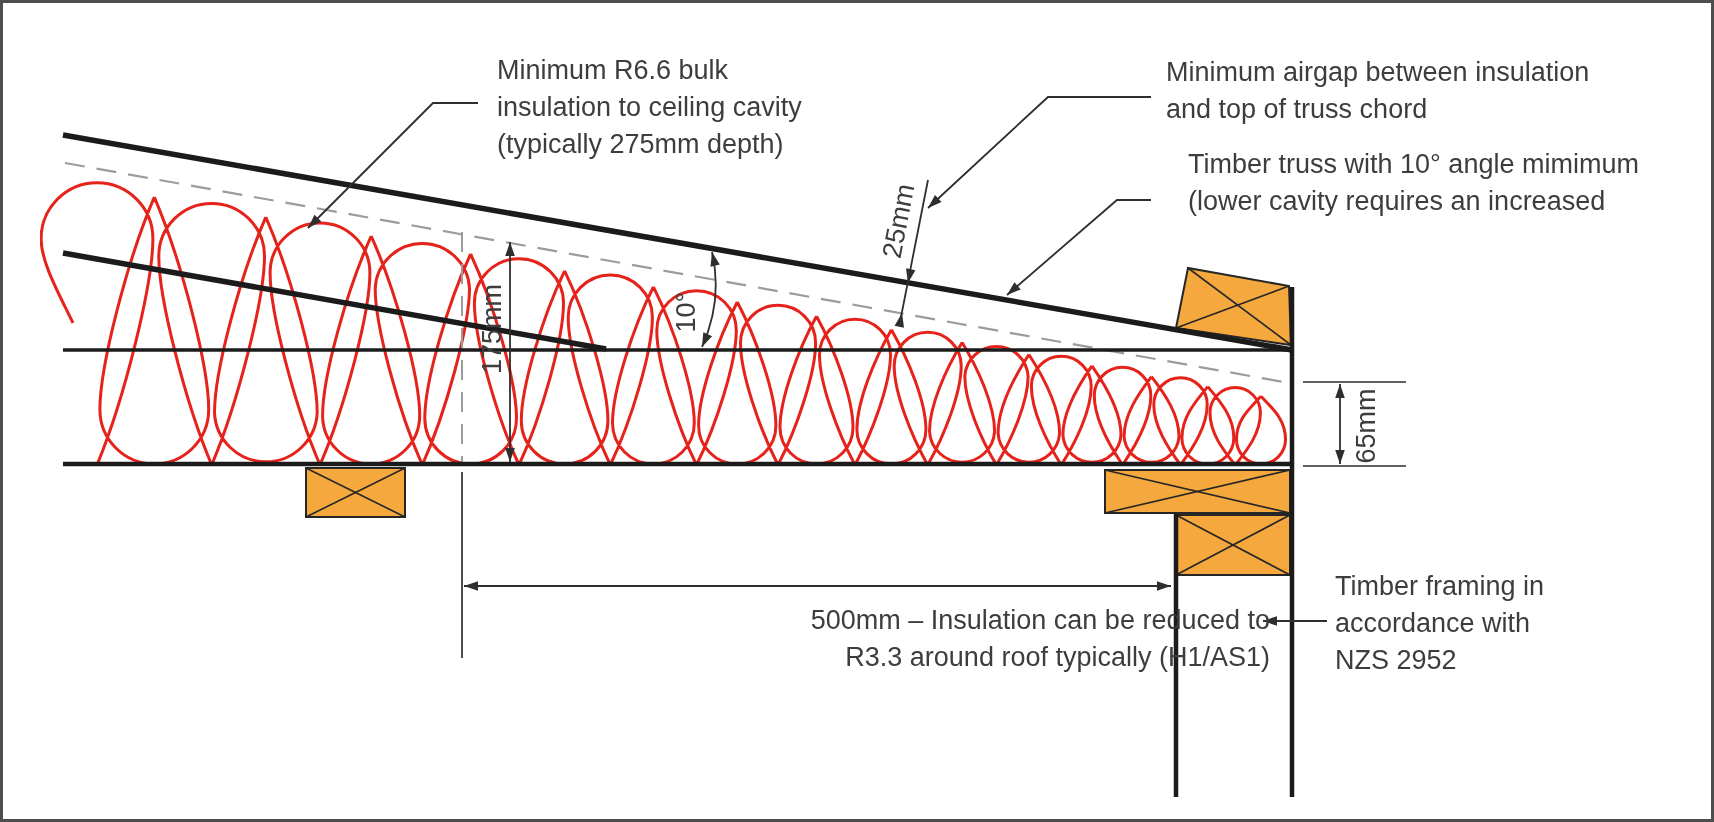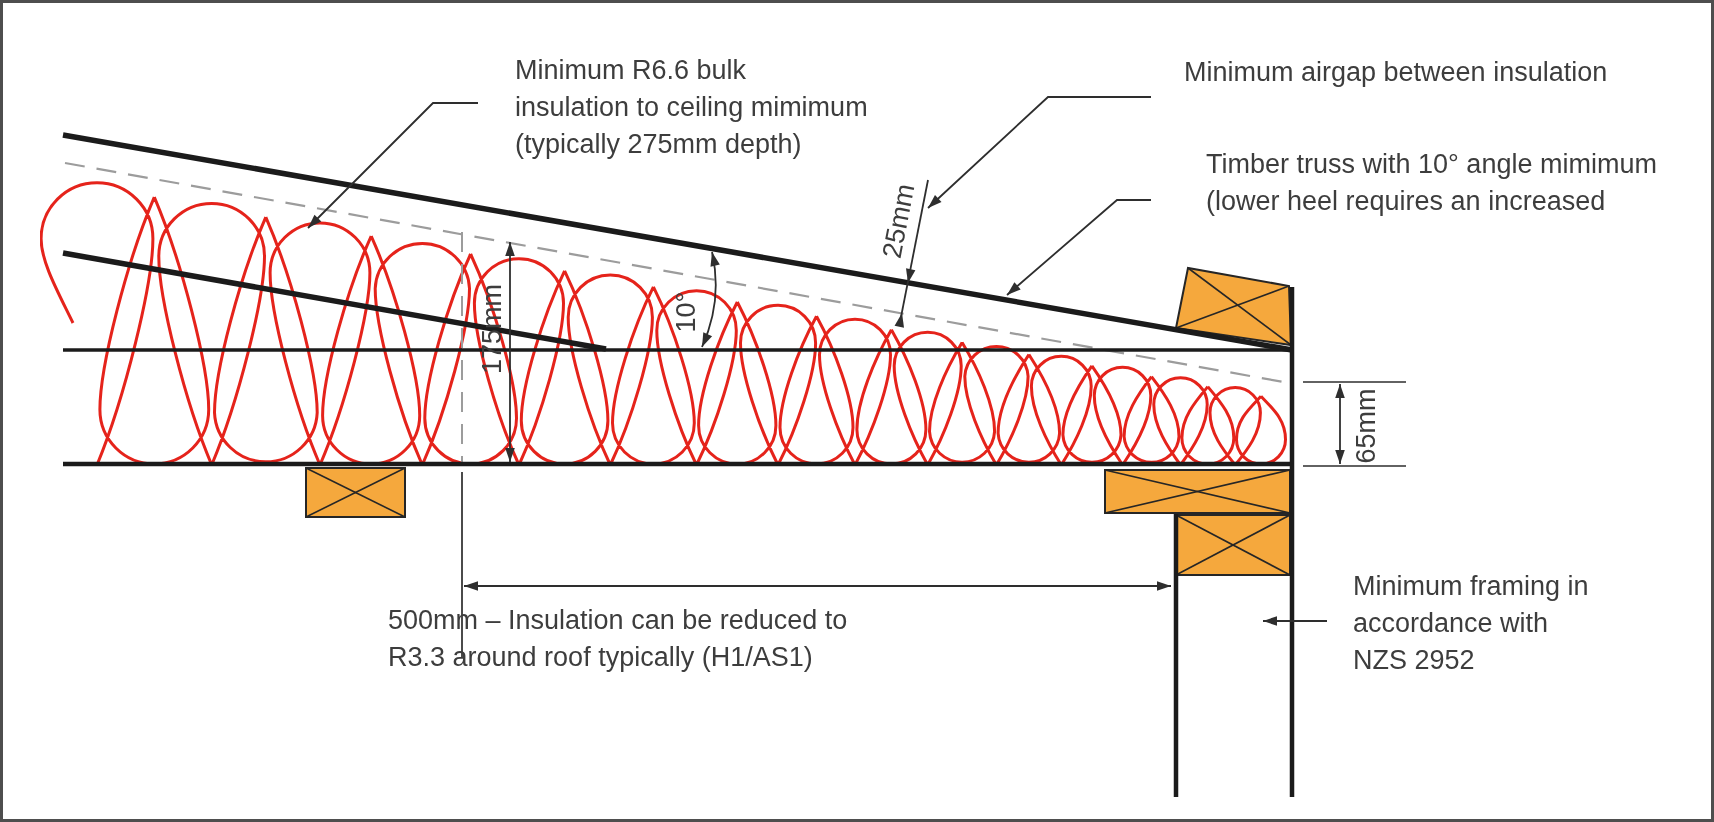--- a/index.html
+++ b/index.html
@@ -1,22 +1,22 @@
 <!DOCTYPE html>
 <html><head>
 <meta charset="utf-8">
 <style>
   html,body{margin:0;padding:0;background:#fff;}
   #stage{position:relative;width:1714px;height:822px;background:#fff;overflow:hidden;
          font-family:"Liberation Sans", sans-serif;}
   #art{position:absolute;left:0;top:0;}
   .ann{position:absolute;font-size:27px;line-height:37px;color:#3d3d3d;white-space:nowrap;}
-  .ann div{white-space:nowrap;margin-left:18px;}
+  .ann div{white-space:nowrap;}
   .dim{position:absolute;font-size:27px;color:#3d3d3d;white-space:nowrap;}
-  .center{text-align:left;}
+  .center{text-align:right;}
 </style>
 </head>
 <body>
 
 <div id="stage">
   <svg id="art" width="1714" height="822" viewBox="0 0 1714 822">
       <defs>
         <clipPath id="coilClip">
           <rect x="40" y="158" width="1249" height="308"></rect>
         </clipPath>
@@ -76,35 +76,36 @@
       <polygon points="928,208 935.0,194.9 941.5,202.0" fill="#2e2e2e"></polygon>
       <path d="M 1151 200 L 1117 200 L 1007 295" fill="none" stroke="#2e2e2e" stroke-width="1.8"></path>
       <polygon points="1007,295 1014.4,282.2 1020.7,289.4" fill="#2e2e2e"></polygon>
       <line x1="1327" y1="621" x2="1263" y2="621" stroke="#2e2e2e" stroke-width="1.8"></line>
       <polygon points="1263,621 1277.0,616.2 1277.0,625.8" fill="#2e2e2e"></polygon>
       <rect x="1.5" y="1.5" width="1711" height="819" fill="none" stroke="#4e4e4e" stroke-width="3"></rect>
     </svg>
 
   <div class="ann" style="left:497px;top:52px">
     <div>Minimum R6.6 bulk</div>
-    <div>insulation to ceiling mimimum</div>
+    <div>insulation to ceiling cavity</div>
     <div>(typically 275mm depth)</div>
   </div>
 
   <div class="ann" style="left:1166px;top:54px">
     <div>Minimum airgap between insulation</div>
+    <div>and top of truss chord</div>
   </div>
 
   <div class="ann" style="left:1188px;top:146px">
     <div>Timber truss with 10° angle mimimum</div>
-    <div>(lower heel requires an increased</div>
+    <div>(lower cavity requires an increased</div>
   </div>
 
   <div class="ann" style="left:1335px;top:568px">
-    <div>Minimum framing in</div>
+    <div>Timber framing in</div>
     <div>accordance with</div>
     <div>NZS 2952</div>
   </div>
 
   <div class="ann center" style="left:370px;top:602px;width:900px">
     <div>500mm – Insulation can be reduced to</div>
     <div>R3.3 around roof typically (H1/AS1)</div>
   </div>
 
   <div class="dim" style="left:492px;top:329px;transform:translate(-50%,-50%) rotate(-90deg)">175mm</div>

